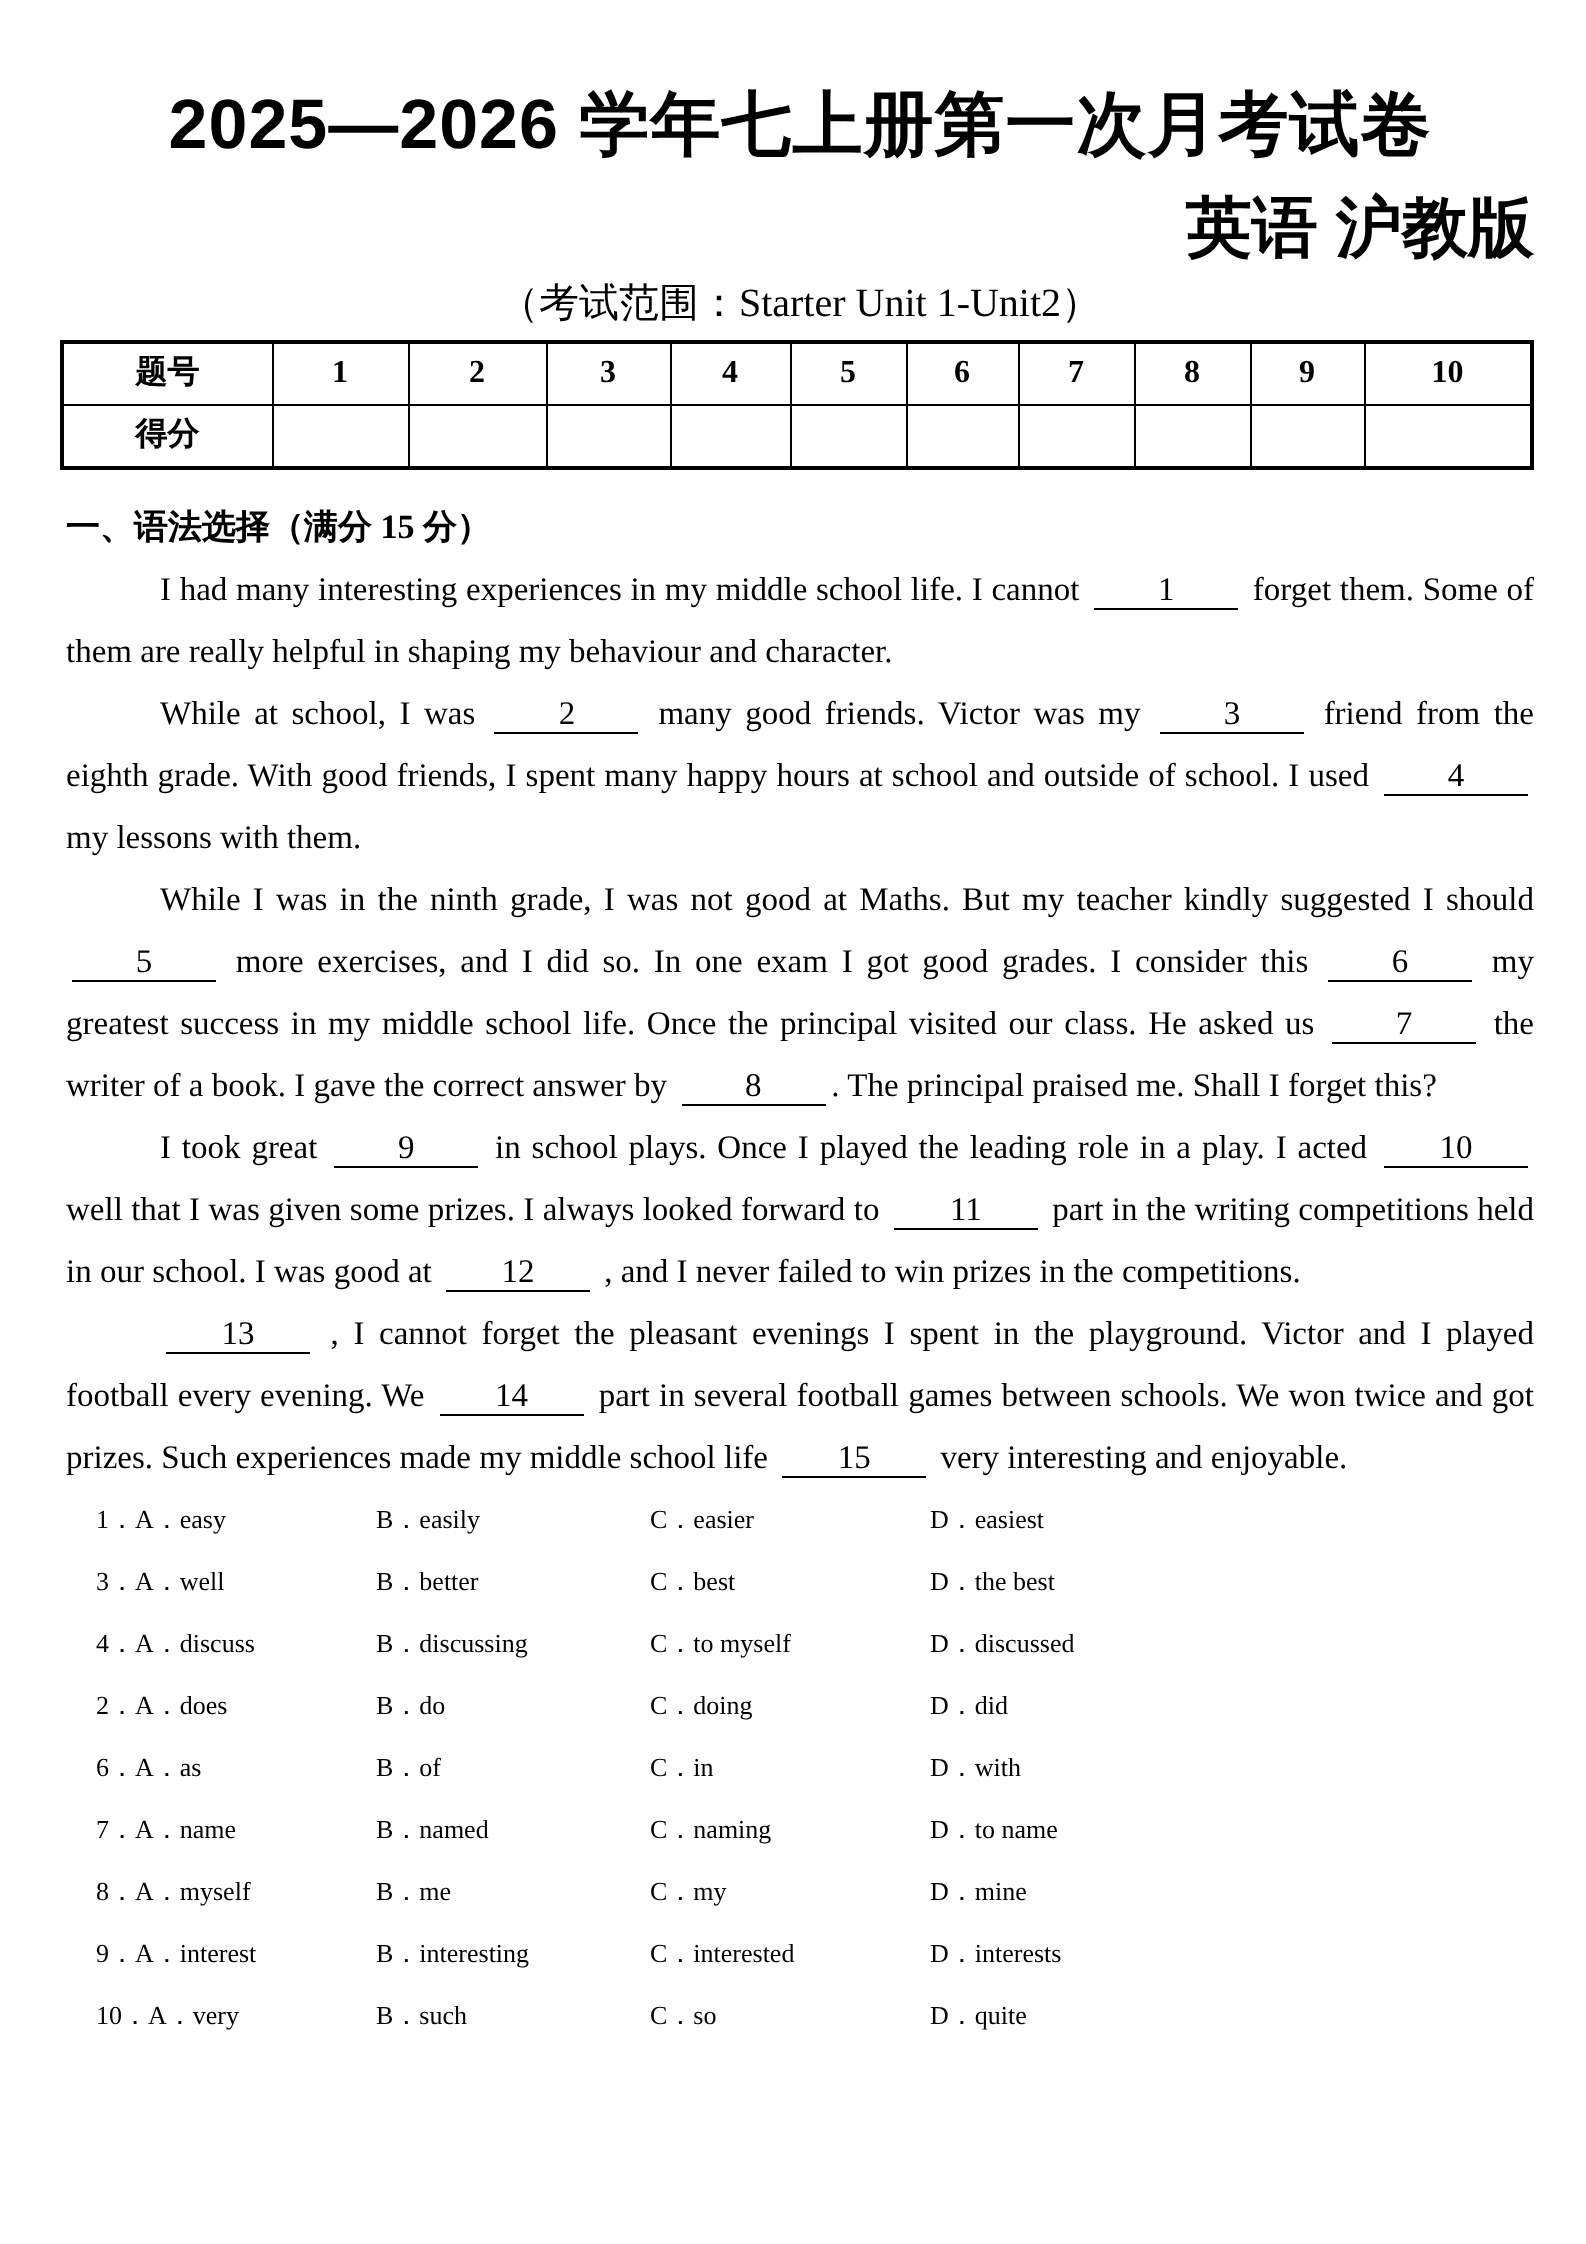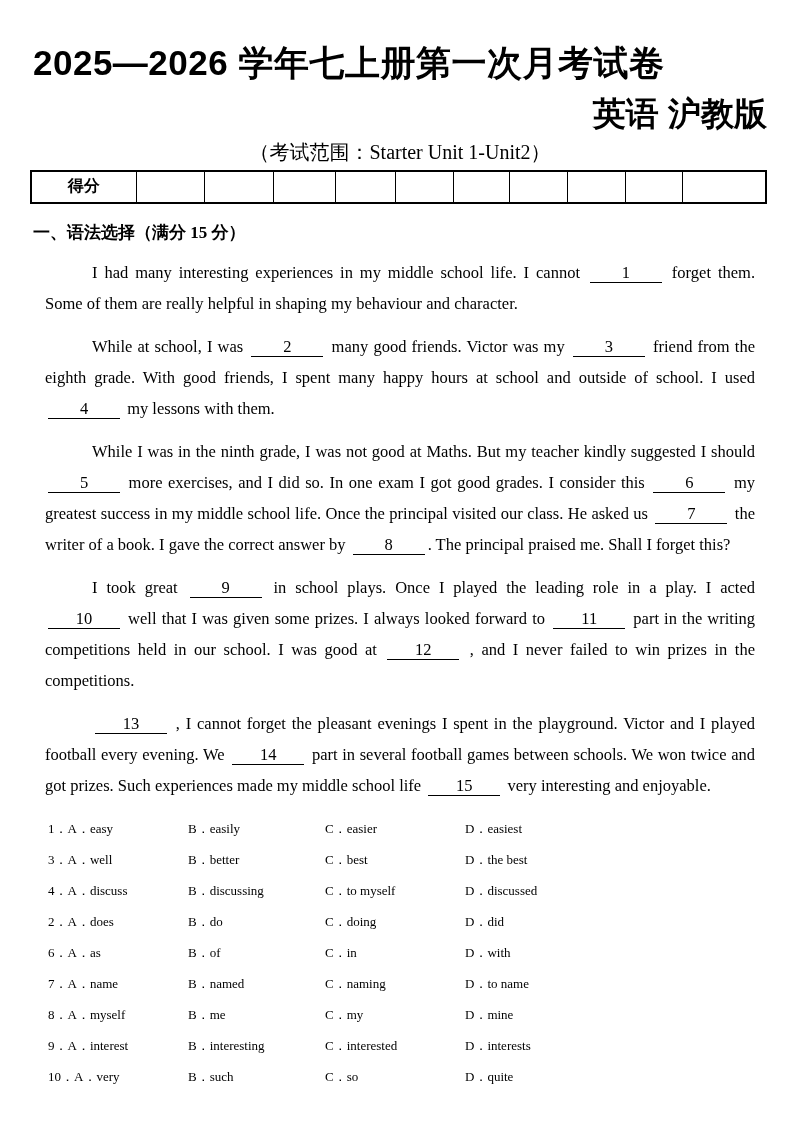--- a/index.html
+++ b/index.html
@@ -9,21 +9,21 @@
     font-family: "Liberation Serif", serif;
     overflow: hidden;
   }
   .page { padding: 22px 26px 0 33px; }
 
   .title {
     font-family: "Liberation Sans", sans-serif;
     font-weight: bold;
     font-size: 35px;
     line-height: 1.2;
-    text-align: left;
+    text-align: center;
     margin: 20px 0 0 0;
     letter-spacing: 0.5px;
   }
   .subtitle {
     font-family: "Liberation Sans", sans-serif;
     font-weight: bold;
     font-size: 33px;
     line-height: 1.2;
     text-align: right;
     margin: 10px 0 0 0;
@@ -54,21 +54,21 @@
 
   .section-heading {
     font-weight: bold;
     font-size: 17px;
     line-height: 24px;
     margin-top: 17px;
   }
 
   .passage { margin-top: 3px; }
   .para {
-    margin: 12px;
+    margin: 0;
     font-size: 16.5px;
     line-height: 31px;
     text-align: justify;
   }
   .para.indent { text-indent: 47px; }
 
   .blank {
     display: inline-block;
     min-width: 64px;
     border-bottom: 1px solid #000;
@@ -108,20 +108,33 @@
       <col style="width:62px">
         <col style="width:60px">
         <col style="width:58px">
       <col style="width:56px">
         <col style="width:58px">
         <col style="width:58px">
       <col style="width:57px">
         <col style="width:84px">
     </colgroup>
     <tbody>
+      <tr id="qnum-row">
+        <td>题号</td>
+      <td>1</td>
+          <td>2</td>
+          <td>3</td>
+          <td>4</td>
+          <td>5</td>
+          <td>6</td>
+          <td>7</td>
+          <td>8</td>
+          <td>9</td>
+          <td>10</td>
+        </tr>
       <tr id="score-row">
         <td>得分</td>
       <td></td>
           <td></td>
           <td></td>
           <td></td>
           <td></td>
           <td></td>
           <td></td>
           <td></td>

